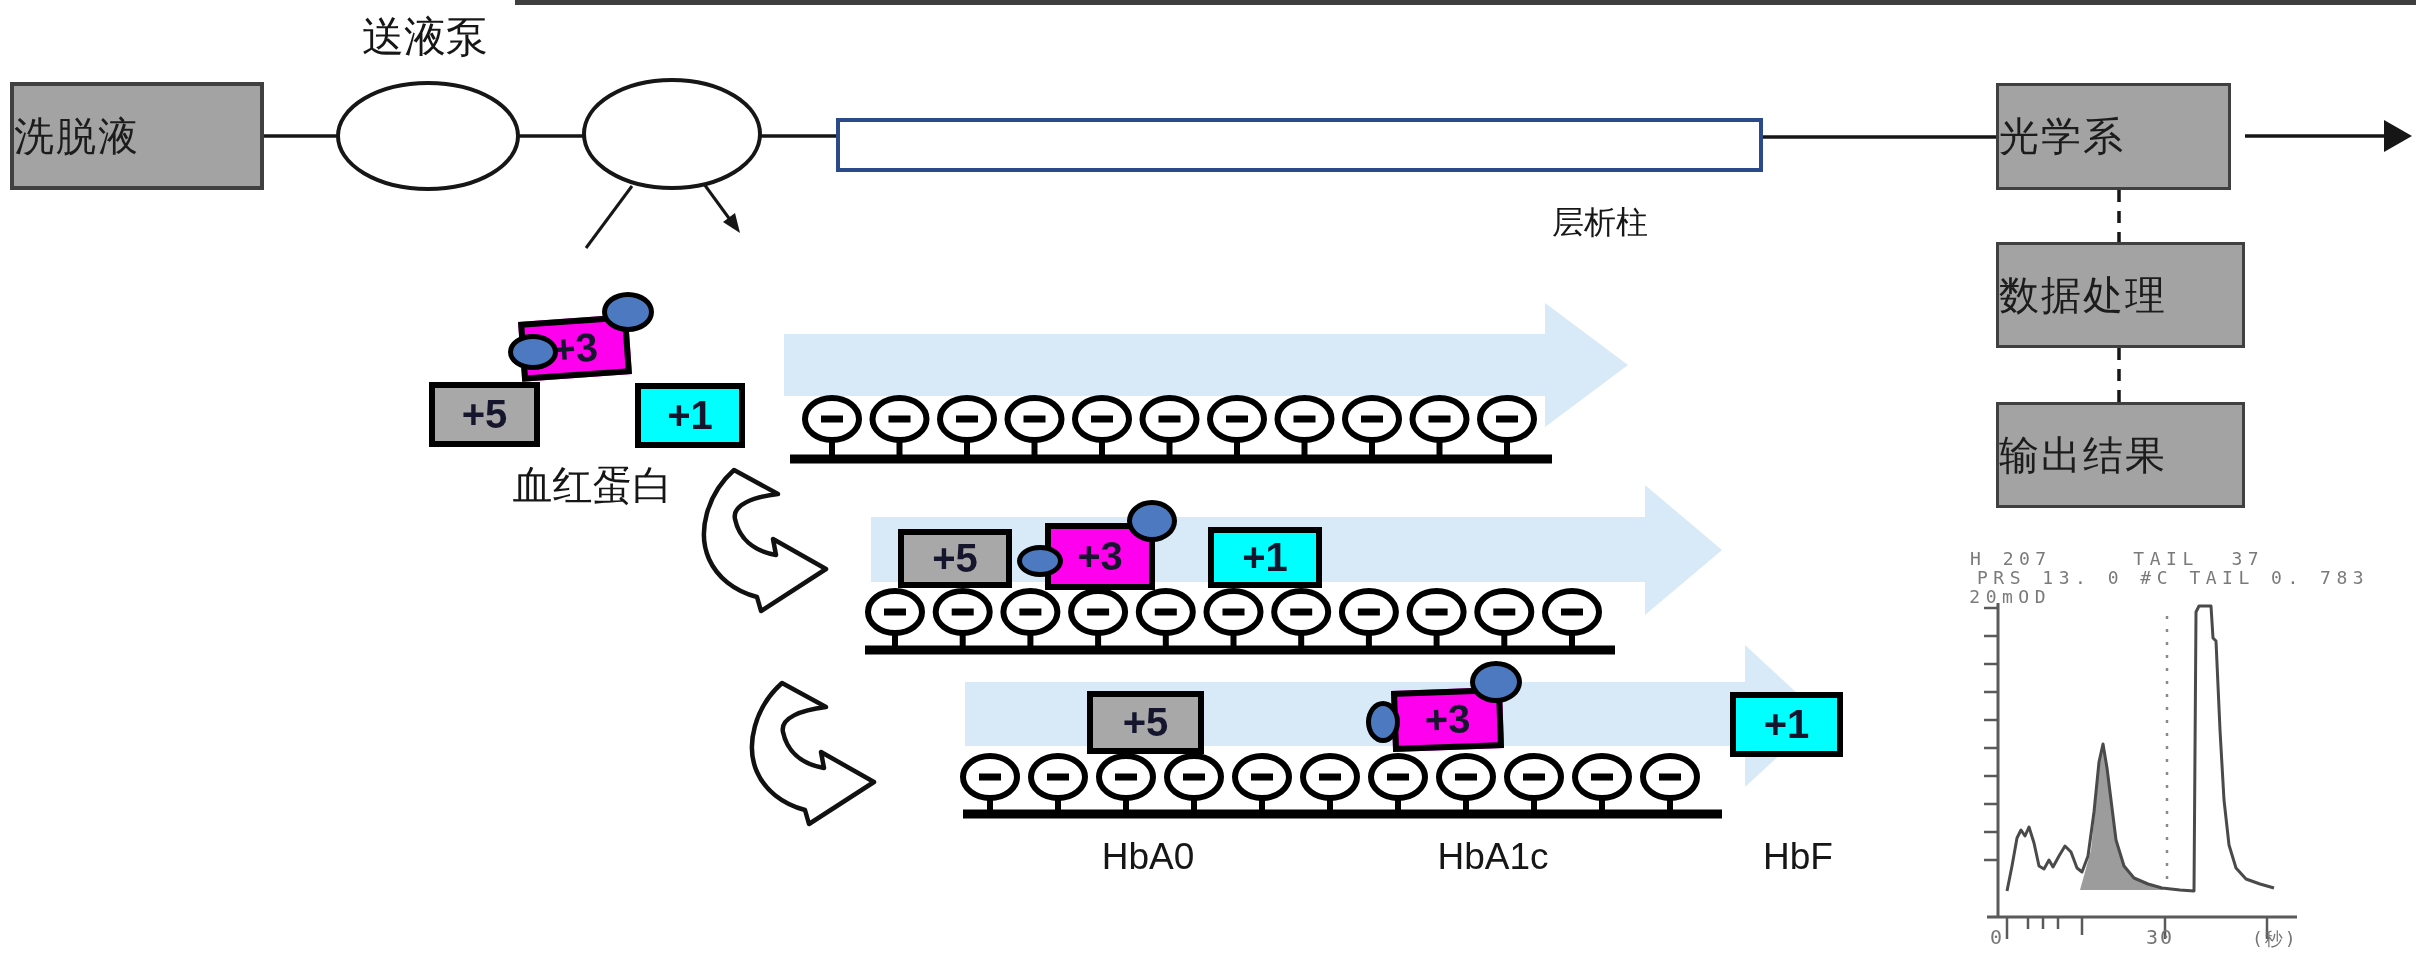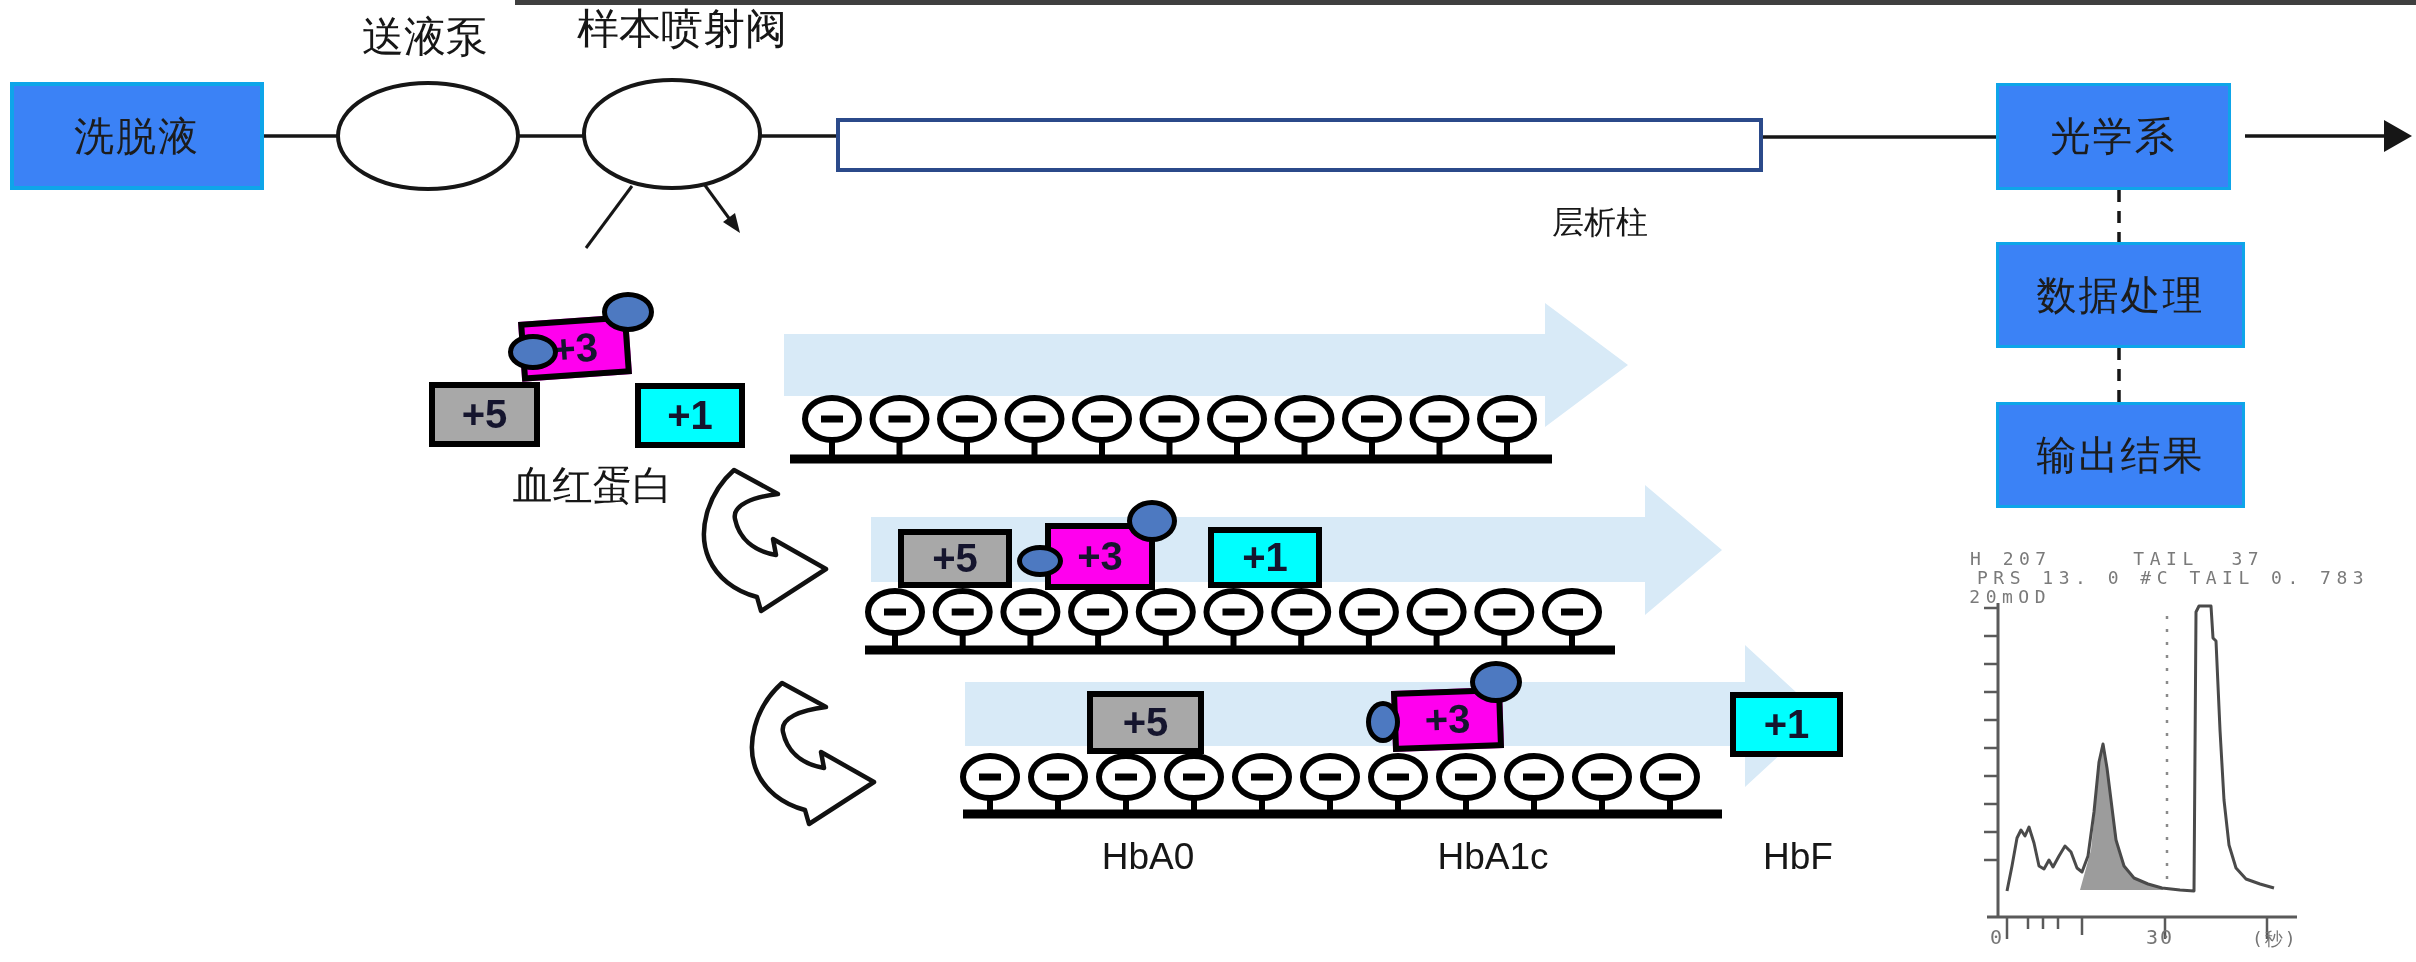--- a/index.html
+++ b/index.html
@@ -1,20 +1,20 @@
 <!DOCTYPE html>
 <html><head>
 <meta charset="utf-8">
 <style>
   html,body{margin:0;padding:0;background:#fff;}
   #stage{position:relative;width:2416px;height:962px;background:#fff;overflow:hidden;
          font-family:"Liberation Sans","DejaVu Sans",sans-serif;color:#111;}
   #diagram-svg{position:absolute;left:0;top:0;}
   .abs{position:absolute;box-sizing:border-box;}
-  .box{background:#3b82f6;border:4px solid #0ea5e9;display:flex;align-items:center;justify-content:center;
+  .box{background:#a3a3a3;border:4px solid #404040;display:flex;align-items:center;justify-content:flex-start;
        font-size:40px;letter-spacing:2px;color:#1c1c1c;}
   .lbl{display:flex;align-items:center;justify-content:center;color:#161616;white-space:nowrap;}
   .charge{border:6px solid #000;display:flex;align-items:center;justify-content:center;
           font-size:40px;font-weight:bold;color:#15152e;}
   .charge.m{background:#ff00ee;}
   .charge.g{background:#a8a8a8;}
   .charge.c{background:#00ffff;}
   .dot{background:#4d79c1;border:5px solid #000;border-radius:50%;}
   .mono{font-family:"DejaVu Sans Mono","Liberation Mono",monospace;color:#7a7a7a;
         white-space:pre;letter-spacing:5.5px;font-size:18px;line-height:19px;}
@@ -224,21 +224,20 @@
                L2236,868 L2246,879 L2260,884 L2274,888" fill="none" stroke="#4a4a4a" stroke-width="3" stroke-linejoin="round"></path>
     </g>
   </svg>
 
   <div class="abs box" style="left:10px;top:82px;width:254px;height:108px;">
     <span>洗脱液</span>
   </div>
 
   <div class="abs lbl" style="left:340px;top:6px;width:170px;height:46px;font-size:42px;margin-top:8px;">送液泵</div>
 
-  <div class="abs lbl" style="left:562px;top:6px;width:240px;height:46px;font-size:42px;">样本喷射阀</div>
 
   <div class="abs" style="left:836px;top:118px;width:927px;height:54px;border:4px solid #2b4a8a;background:#fff;"></div>
 
   <div class="abs lbl" style="left:1520px;top:200px;width:160px;height:46px;font-size:32px;">层析柱</div>
 
   <div class="abs box" style="left:1996px;top:83px;width:235px;height:107px;border-width:3.5px;">
     <span>光学系</span>
   </div>
   <div class="abs box" style="left:1996px;top:242px;width:249px;height:106px;border-width:3.5px;">
     <span>数据处理</span>

